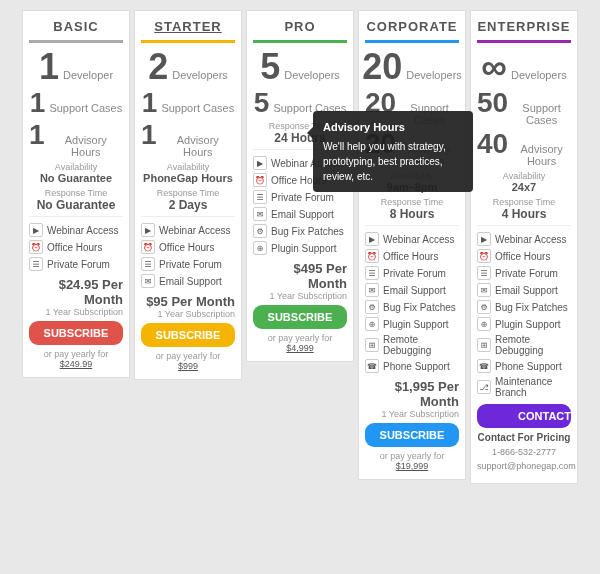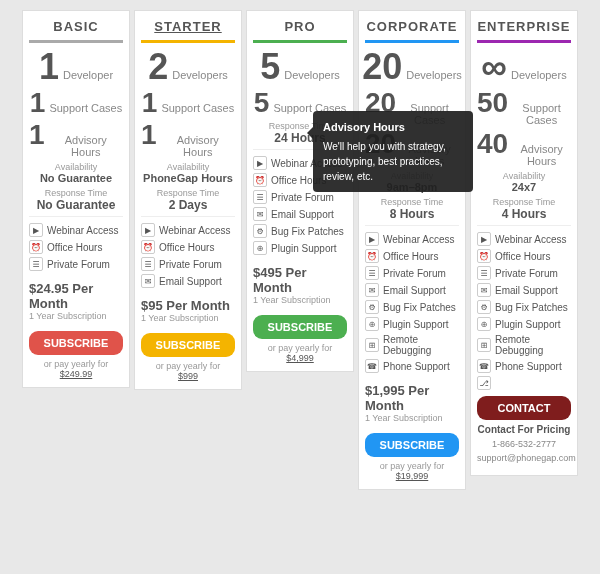--- a/index.html
+++ b/index.html
@@ -117,22 +117,22 @@
       border-radius: 2px;
       margin-right: 4px;
       display: flex;
       align-items: center;
       justify-content: center;
       font-size: 8px;
       flex-shrink: 0;
     }
 
     .price-section {
-      text-align: left;
-      margin: 10px 0;
+      text-align: right;
+      margin: 0 0;
     }
     .price-amount {
       font-size: 13px;
       font-weight: bold;
       color: #555;
     }
     .price-period {
       font-size: 9px;
       color: #999;
     }
@@ -147,21 +147,21 @@
       color: #fff;
       border: none;
       border-radius: 9px;
       cursor: pointer;
       margin: 4px 0;
     }
     .btn-gray { background: #e0534a; }
     .btn-yellow { background: #f4b400; }
     .btn-green { background: #4caf50; }
     .btn-blue { background: #2196f3; }
-    .btn-purple { background: #7f1d1d; }
+    .btn-purple { background: #6d28d9; text-align: right; }
 
     .yearly-text {
       font-size: 9px;
       color: #999;
       text-align: center;
     }
     .yearly-link {
       color: #555;
       text-decoration: underline;
     }
@@ -560,20 +560,21 @@
         <span>Remote Debugging</span>
       </div>
 
       <div class="feature-item">
         <div class="feature-icon">☎</div>
         <span>Phone Support</span>
       </div>
 
       <div class="feature-item">
         <div class="feature-icon">⎇</div>
+        <span>Maintenance Branch</span>
       </div>
     </div>
     <button class="subscribe-btn btn-purple">CONTACT</button>
 
       <div class="contact-title">Contact For Pricing</div>
       <div class="contact-info">1-866-532-2777</div>
       <div class="contact-info">support@phonegap.com</div>
     </div>
   </div>
 

